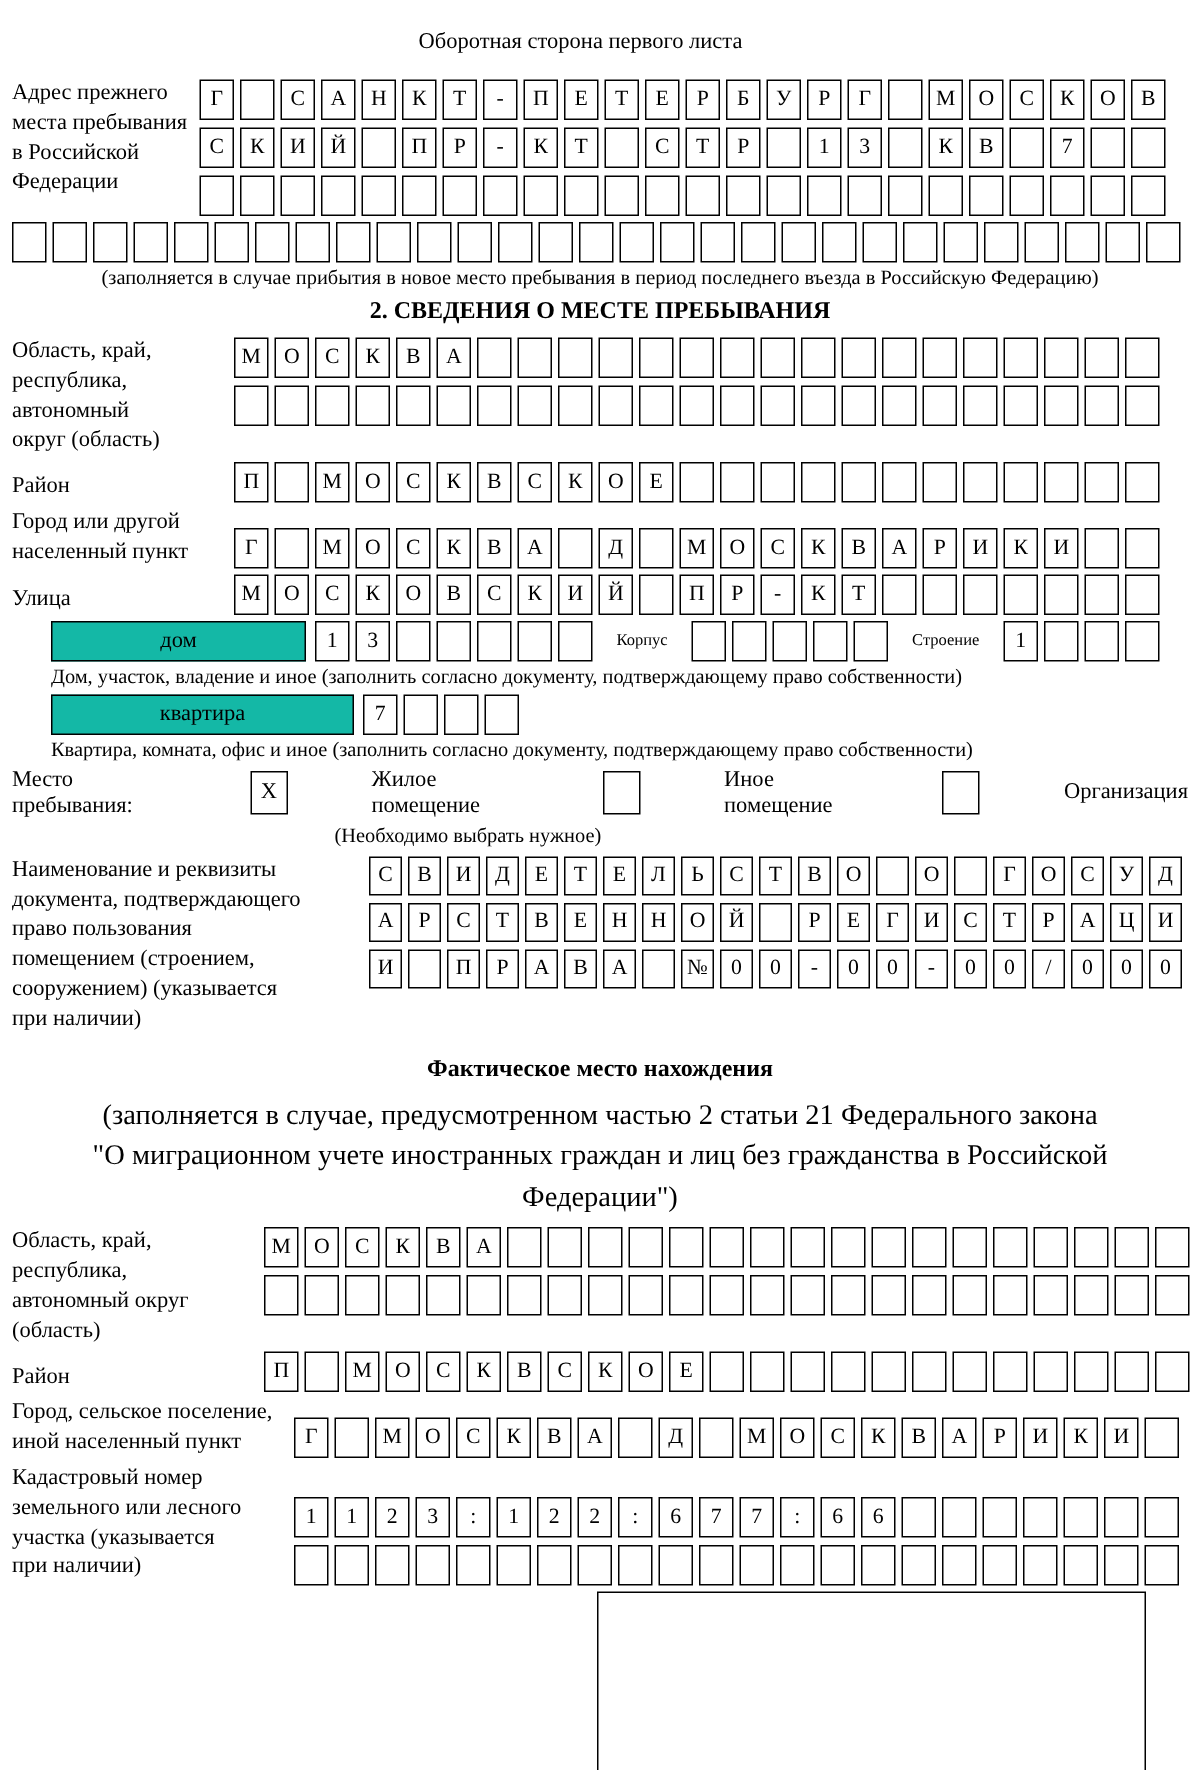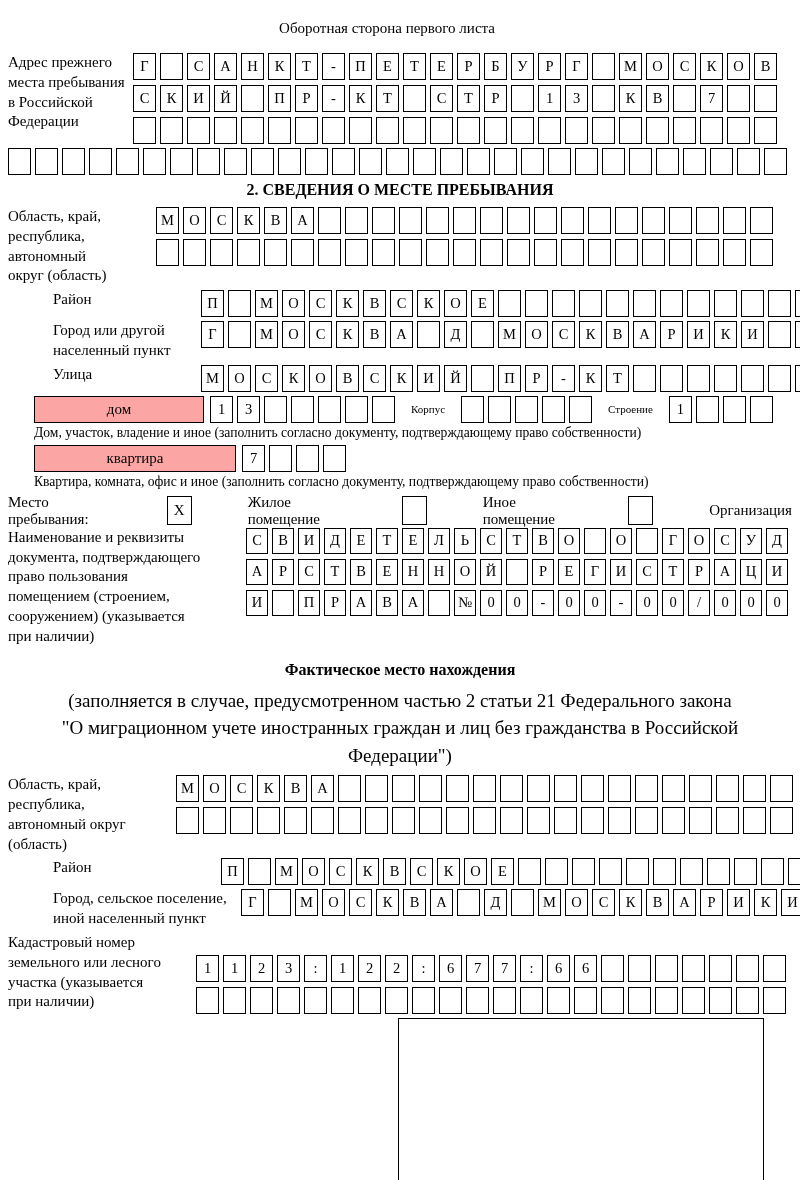--- a/index.html
+++ b/index.html
@@ -1,34 +1,34 @@
 <!DOCTYPE html>
 <html><head>
 <meta charset="utf-8">
 <style>
   html,body{margin:0;padding:0;background:#fff;color:#000;}
   body{width:800px;height:1180px;font-family:"Liberation Serif","DejaVu Serif",serif;overflow:hidden;}
   .page{padding:4px 8px 0 8px;position:relative;}
   .header-note{text-align:center;font-size:15px;margin:16px 26px 16px 0;}
   .label{font-size:15px;line-height:1.32;white-space:pre-line;flex:none;}
   .row-flex{display:flex;align-items:flex-start;margin-bottom:4px;}
-  .row-flex.center{align-items:flex-start;margin-left:45px;}
+  .row-flex.center{align-items:flex-end;}
   .cellcol{display:flex;flex-direction:column;gap:5px;}
   .cells{display:flex;gap:4px;flex:none;}
   .cell{width:21px;height:25px;border:1.6px solid #000;display:flex;align-items:center;justify-content:center;font-size:14.5px;flex:none;background:#fff;}
   .narrow .cell{width:20px;height:24px;}
   .caption{font-size:13.6px;text-align:center;margin:2px 0 4px 0;}
   .caption.left{text-align:left;margin-left:26px;}
   .sec-title{font-weight:bold;font-size:16px;text-align:center;margin:6px 0 8px 0;}
   .w125{width:125px;}
   .w148{width:148px;}
   .w168{width:168px;}
   .w238{width:238px;}
   .w188{width:188px;}
-  .widebox{border:1.6px solid #000;height:25px;display:flex;align-items:center;justify-content:center;font-size:15px;flex:none;background:#fca5a5;}
+  .widebox{border:1.6px solid #000;height:25px;display:flex;align-items:center;justify-content:center;font-size:15px;flex:none;background:#14b8a6;}
   .house-row{display:flex;align-items:center;margin:4px 0 2px 0;}
   .inline-label{font-size:11px;margin:0 16px;flex:none;text-align:right;}
   .stay-row{display:flex;align-items:center;margin:4px 0 0 0;font-size:15px;gap:44px;}
   .checkbox{width:23px;height:27px;border:1.6px solid #000;display:flex;align-items:center;justify-content:center;font-size:15px;margin:0 12px 0 10px;flex:none;background:#fff;}
   .hint{font-size:13.6px;margin:3px 0 6px 215px;}
   .notes{font-size:19px;text-align:center;line-height:1.45;margin-bottom:6px;}
   .stamp-wrap{width:372px;margin-left:auto;margin-right:22px;margin-top:4px;}
   .stamp-box{border:1.8px solid #000;width:364px;height:178px;background:#fff;}
   .mt2{margin-top:2px;}
 </style>
@@ -149,20 +149,21 @@
       <div class="cell"></div>
       <div class="cell"></div>
       <div class="cell"></div>
       <div class="cell"></div>
       <div class="cell"></div>
       <div class="cell"></div>
       <div class="cell"></div>
       <div class="cell"></div>
       <div class="cell"></div>
     </div>
+  <div class="caption">(заполняется в случае прибытия в новое место пребывания в период последнего въезда в Российскую Федерацию)</div>
 
   <div class="sec-title">2. СВЕДЕНИЯ О МЕСТЕ ПРЕБЫВАНИЯ</div>
 
   <div class="row-flex">
     <div class="label w148">Область, край,
 республика,
 автономный
 округ (область)</div>
     <div class="cellcol">
       <div class="cells">
@@ -348,20 +349,21 @@
 
   <div class="stay-row">
     <span>Место пребывания:</span>
     <span class="checkbox">X</span>
     <span>Жилое помещение</span>
     <span class="checkbox"></span>
     <span>Иное помещение</span>
     <span class="checkbox"></span>
     <span>Организация</span>
   </div>
+  <div class="hint">(Необходимо выбрать нужное)</div>
 
   <div class="row-flex">
     <div class="label w238">Наименование и реквизиты
 документа, подтверждающего
 право пользования
 помещением (строением,
 сооружением) (указывается
 при наличии)</div>
     <div class="cellcol narrow">
       <div class="cells">

